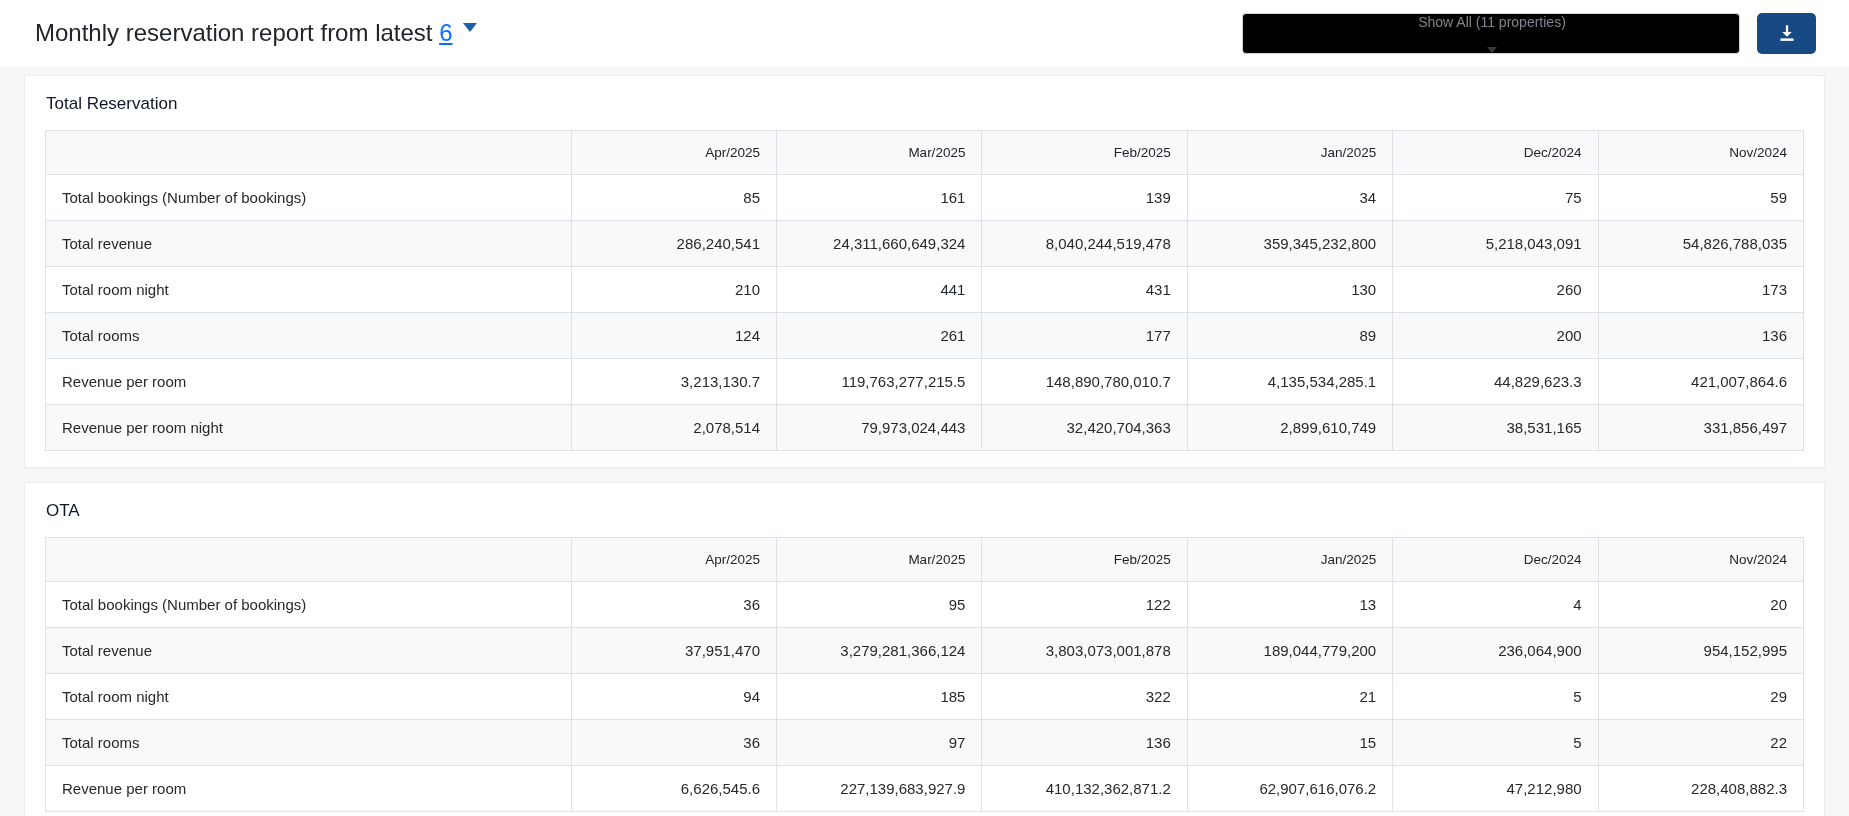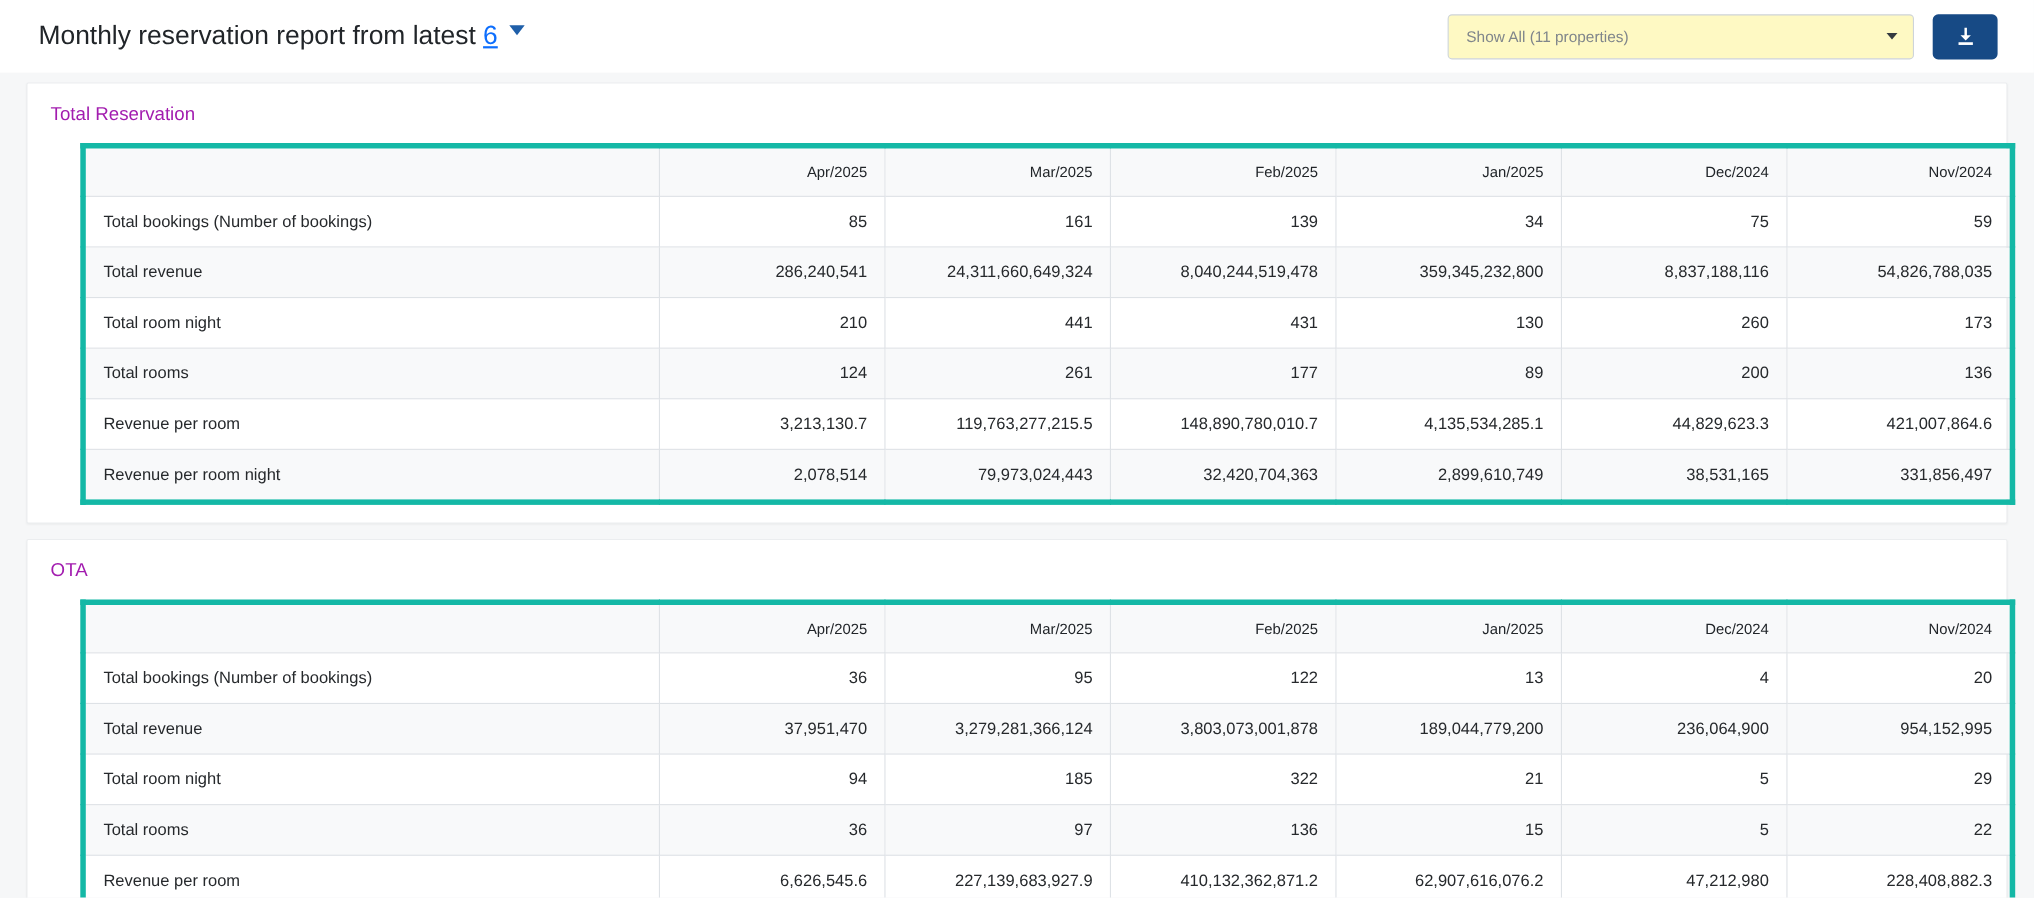--- a/index.html
+++ b/index.html
@@ -48,31 +48,32 @@
     margin-left: 10px;
     margin-top: 4px;
     cursor: pointer;
   }
   .topbar-controls {
     display: flex;
     align-items: center;
     gap: 17px;
   }
   .property-select {
-    width: 424px;
+    width: 498px;
     height: 41px;
     box-sizing: border-box;
-    background: #fef9c3;
+    background: #000000;
     border: 1px solid #ced4da;
     border-radius: 4px;
     display: flex;
     align-items: center;
     justify-content: space-between;
     padding: 0 14px 0 16px;
     cursor: pointer;
+    flex-direction: column;
   }
   .property-select .select-text {
     font-size: 14px;
     color: #80868b;
   }
   .select-caret {
     width: 0;
     height: 0;
     border-left: 5px solid transparent;
     border-right: 5px solid transparent;
@@ -98,29 +99,28 @@
     background: #ffffff;
     border: 1px solid #ebedef;
     border-radius: 2px;
     box-shadow: 0 1px 2px rgba(0,0,0,0.04);
     padding: 18px 20px 16px 20px;
     margin-bottom: 14px;
   }
   .section-title {
     font-size: 17px;
     font-weight: 400;
-    color: #a21caf;
+    color: #0f172a;
     margin: 0 0 16px 1px;
   }
   table.report-table {
     width: 100%;
     border-collapse: collapse;
     table-layout: fixed;
-    border: 5px solid #14b8a6;
-    margin-left: 28px;
+    border: 1px solid #14b8a6;
   }
   .report-table th, .report-table td {
     border: 1px solid #dee2e6;
     padding: 14px 16px;
     box-sizing: border-box;
     overflow: hidden;
     white-space: nowrap;
   }
   .report-table th {
     background: #f8f9fa;
@@ -190,21 +190,21 @@
             <td class="value">34</td>
             <td class="value">75</td>
             <td class="value">59</td>
           </tr>
           <tr>
             <td class="label">Total revenue</td>
             <td class="value">286,240,541</td>
             <td class="value">24,311,660,649,324</td>
             <td class="value">8,040,244,519,478</td>
             <td class="value">359,345,232,800</td>
-            <td class="value">8,837,188,116</td>
+            <td class="value">5,218,043,091</td>
             <td class="value">54,826,788,035</td>
           </tr>
           <tr>
             <td class="label">Total room night</td>
             <td class="value">210</td>
             <td class="value">441</td>
             <td class="value">431</td>
             <td class="value">130</td>
             <td class="value">260</td>
             <td class="value">173</td>

